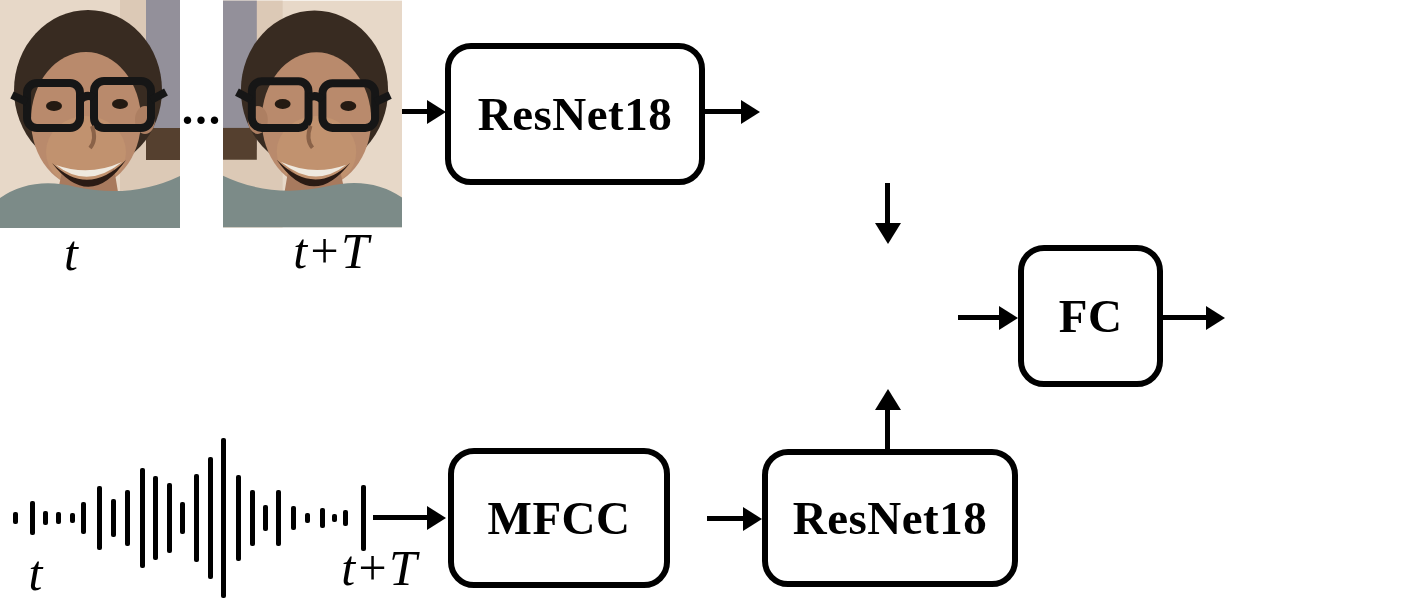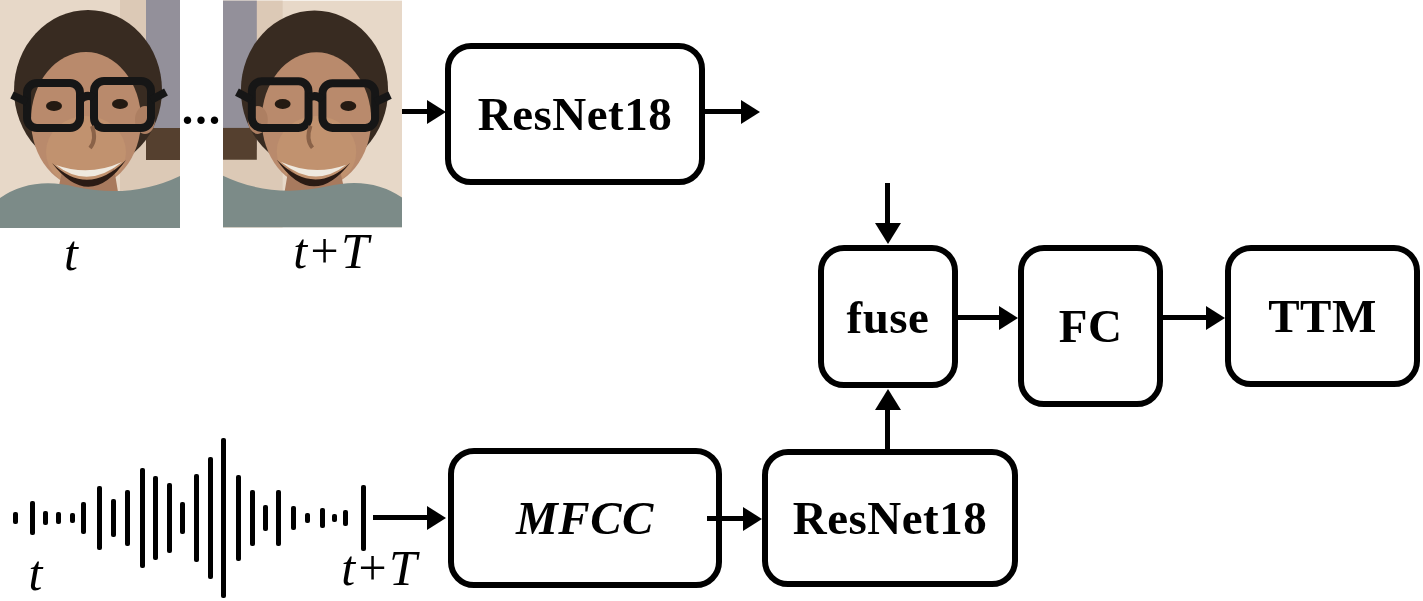--- a/index.html
+++ b/index.html
@@ -110,31 +110,25 @@
       <div class="wbar" style="left: 342.5px; top: 80px; height: 16px;"></div>
       <div class="wbar" style="left: 360.5px; top: 55px; height: 66px;"></div>
     </div>
   <div class="lbl" style="left:8px;top:548px;width:55px;">t</div>
   <div class="lbl" style="left:322px;top:543px;width:114px;">t+T</div>
 
   <div class="box" style="left:445px;top:43px;width:260px;height:142px;">
     <span>ResNet18</span>
   </div>
 
-  <div class="box" style="left:818px;top:245px;width:140px;height:143px;">
-    <span>fuse</span>
-  </div>
-  <div class="box" style="left:1018px;top:245px;width:145px;height:162px;">
+  <div class="box" style="left:1018px;top:245px;width:145px;height:142px;">
     <span>FC</span>
   </div>
-  <div class="box" style="left:1225px;top:245px;width:195px;height:142px;">
-    <span>TTM</span>
-  </div>
 
-  <div class="box" style="left:448px;top:448px;width:274px;height:140px;font-style:italic;">
+  <div class="box" style="left:448px;top:448px;width:222px;height:140px;">
     <span>MFCC</span>
   </div>
   <div class="box" style="left:762px;top:449px;width:256px;height:138px;">
     <span>ResNet18</span>
   </div>
 
   <div class="ar ar-h" style="left:402px;top:100px;width:44px;">
     <div class="stem"></div>
     <div class="head"></div>
   </div>

